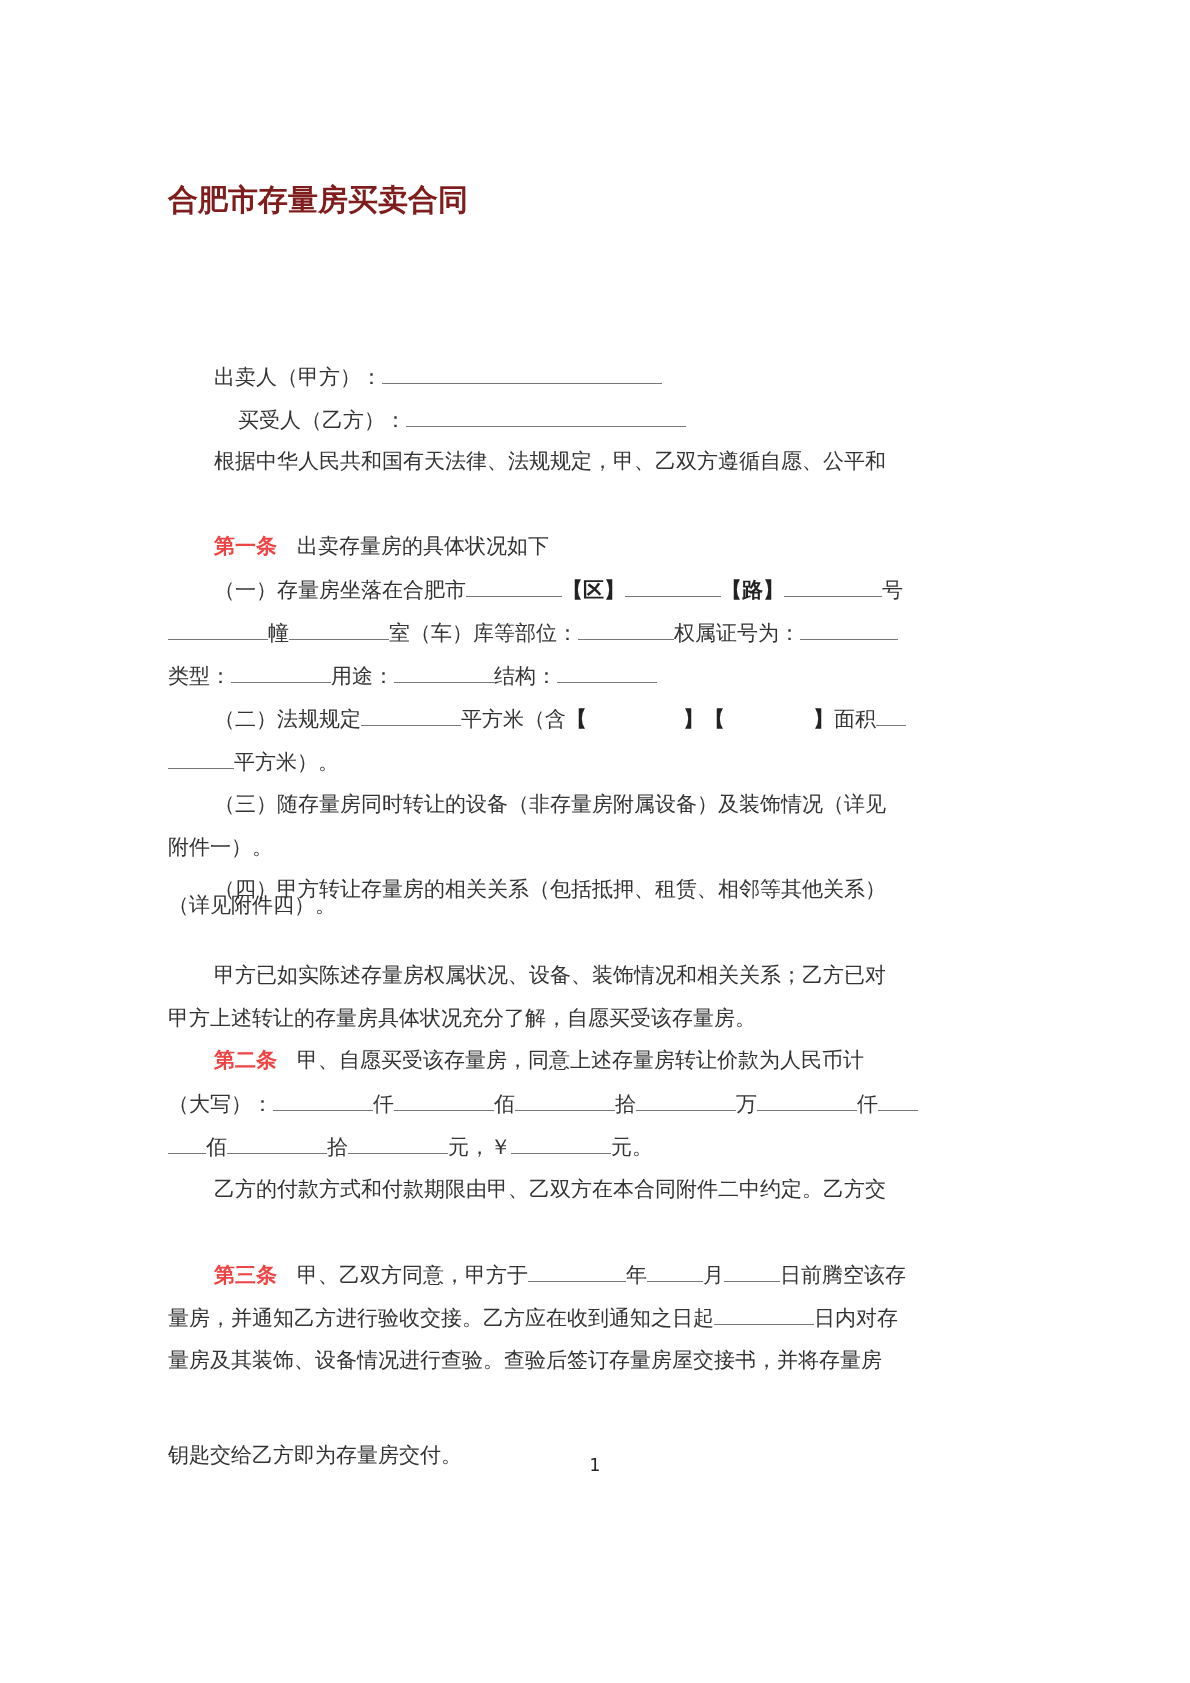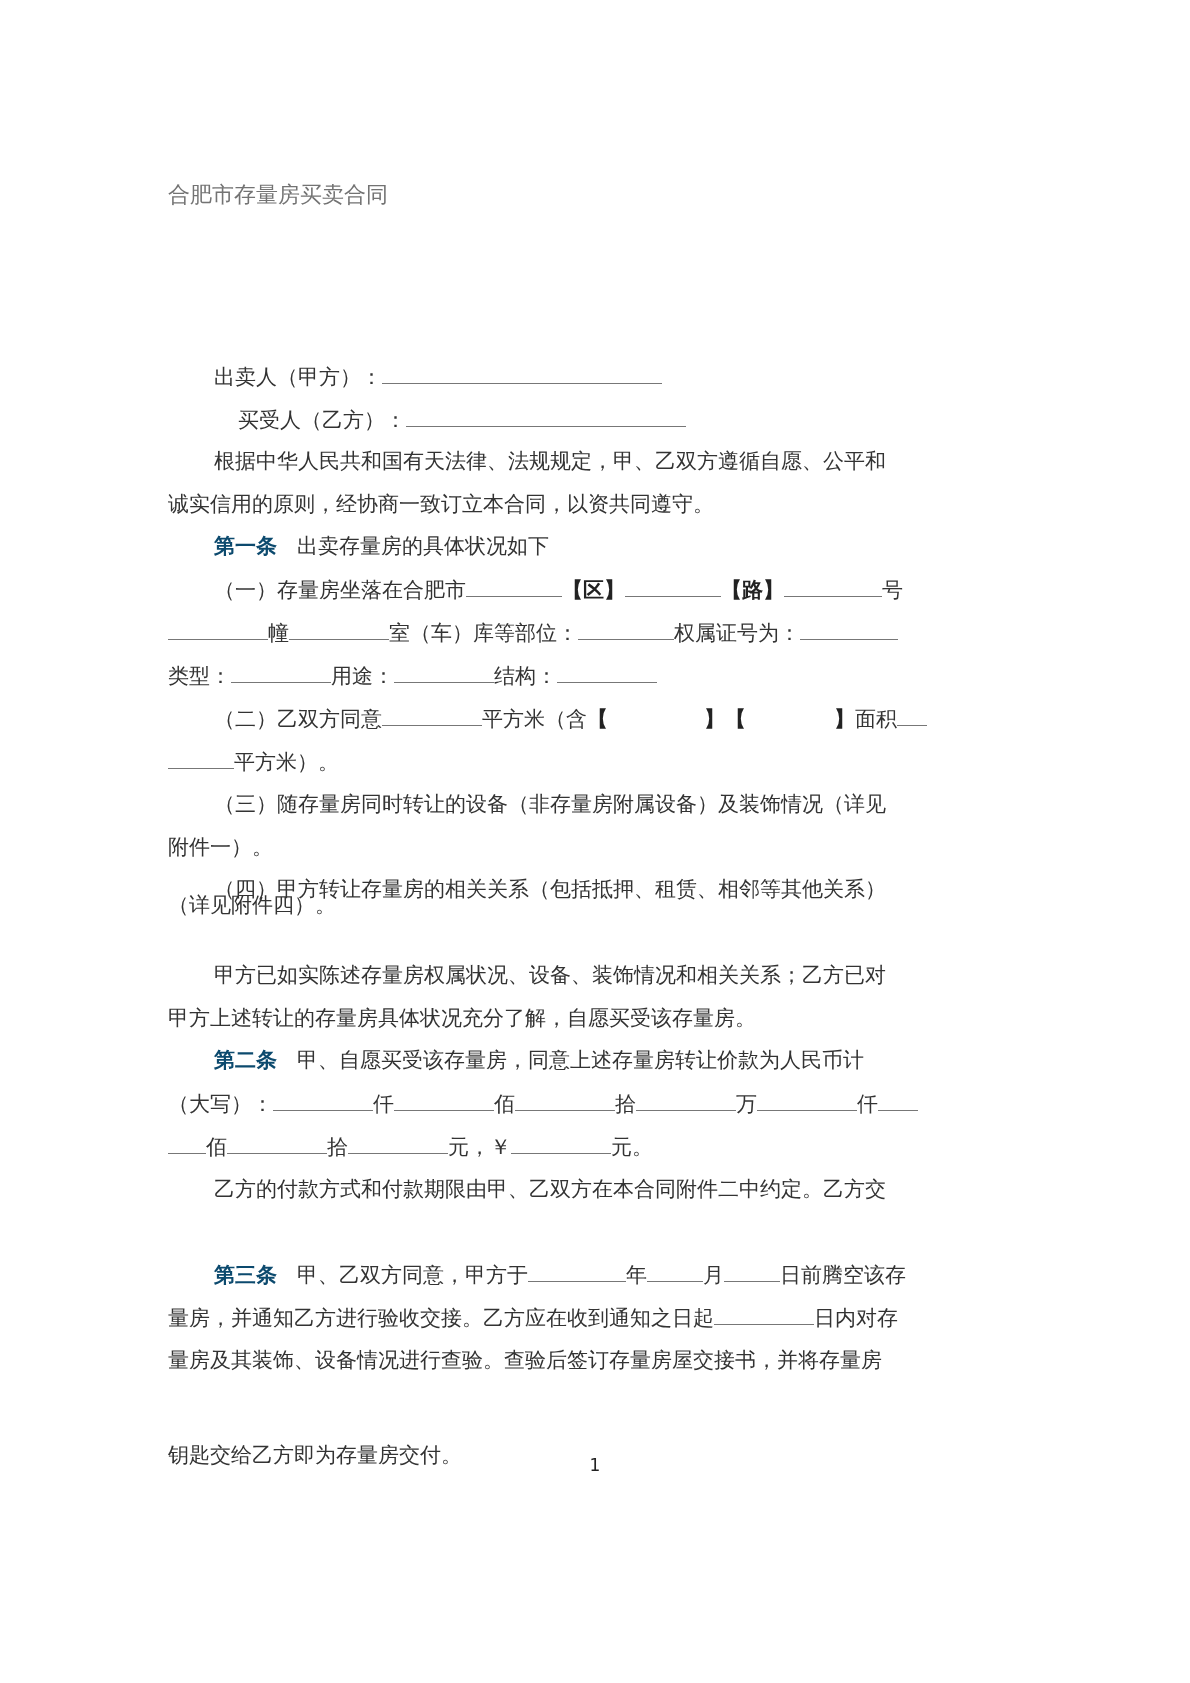--- a/index.html
+++ b/index.html
@@ -1,24 +1,24 @@
 <!DOCTYPE html>
 <html><head>
 <meta charset="utf-8">
 <style>
   html, body { margin: 0; padding: 0; background: #ffffff; }
   body { width: 1190px; height: 1683px; position: relative; overflow: hidden;
          font-family: "DejaVu Serif", "Liberation Serif", serif; color: #222; }
   .page { position: absolute; left: 0; top: 0; width: 1190px; height: 1683px; background: #fff; }
   .title { position: absolute; left: 168px; top: 180px; font-family: "DejaVu Sans", "Liberation Sans", sans-serif;
-           font-weight: normal; font-size: 22px; color: #737373; letter-spacing: 0px; white-space: nowrap; }
+           font-weight: bold; font-size: 30px; color: #7f1d1d; letter-spacing: 0px; white-space: nowrap; }
   .line { position: absolute; left: 168px; height: 30px; font-size: 21px; line-height: 30px;
           white-space: nowrap; color: #333; }
   .indent { left: 214px; }
-  .b { font-weight: bold; color: #0c4a6e; }
+  .b { font-weight: bold; color: #ef4444; }
   .blank { display: inline-block; border-bottom: 1px solid #777; height: 22px; vertical-align: baseline; }
   .br { font-weight: bold; color: #222; }
   .pagenum { position: absolute; top: 1455px; left: 0; width: 1190px; text-align: center;
              font-family: "DejaVu Sans", "Liberation Sans", sans-serif; font-size: 17px; color: #222; }
 </style>
 </head>
 <body>
 
 <div class="page">
 
@@ -26,40 +26,39 @@
 
   <div class="line indent" style="top:361px;">
     <span>出卖人（甲方）：</span><span class="blank" style="width:280px;"></span>
   </div>
 
   <div class="line indent" style="top:404px;margin-left:24px;">
     <span>买受人（乙方）：</span><span class="blank" style="width:280px;"></span>
   </div>
 
   <div class="line indent" style="top:446px;">根据中华人民共和国有天法律、法规规定，甲、乙双方遵循自愿、公平和</div>
-  <div class="line" style="top:489px;">诚实信用的原则，经协商一致订立本合同，以资共同遵守。</div>
 
   <div class="line indent" style="top:531px;">
     <span class="b">第一条</span>&nbsp;&nbsp;&nbsp;<span>出卖存量房的具体状况如下</span>
   </div>
 
   <div class="line" style="top:574px; left:214px;">
     <span>（一）存量房坐落在合肥市</span><span class="blank" style="width:96px;"></span><span class="br">【区】</span><span class="blank" style="width:96px;"></span><span class="br">【路】</span><span class="blank" style="width:98px;"></span><span>号</span>
   </div>
 
   <div class="line" style="top:617px;">
     <span class="blank" style="width:100px;"></span><span>幢</span><span class="blank" style="width:100px;"></span><span>室（车）库等部位：</span><span class="blank" style="width:96px;"></span><span>权属证号为：</span><span class="blank" style="width:98px;"></span>
   </div>
 
   <div class="line" style="top:660px;">
     <span>类型：</span><span class="blank" style="width:100px;"></span><span>用途：</span><span class="blank" style="width:100px;"></span><span>结构：</span><span class="blank" style="width:100px;"></span>
   </div>
 
   <div class="line" style="top:703px; left:214px;">
-    <span>（二）乙双方同意</span><span class="blank" style="width:100px;"></span><span>平方米（含</span><span class="br">【</span><span style="display:inline-block;width:96px;"></span><span class="br">】</span><span class="br">【</span><span style="display:inline-block;width:88px;"></span><span class="br">】</span><span>面积</span><span class="blank" style="width:30px;"></span>
+    <span>（二）法规规定</span><span class="blank" style="width:100px;"></span><span>平方米（含</span><span class="br">【</span><span style="display:inline-block;width:96px;"></span><span class="br">】</span><span class="br">【</span><span style="display:inline-block;width:88px;"></span><span class="br">】</span><span>面积</span><span class="blank" style="width:30px;"></span>
   </div>
 
   <div class="line" style="top:746px;">
     <span class="blank" style="width:66px;"></span><span>平方米）。</span>
   </div>
 
   <div class="line indent" style="top:789px;">（三）随存量房同时转让的设备（非存量房附属设备）及装饰情况（详见</div>
   <div class="line" style="top:832px;">附件一）。</div>
 
   <div class="line indent" style="top:874px;">（四）甲方转让存量房的相关关系（包括抵押、租赁、相邻等其他关系）</div>

